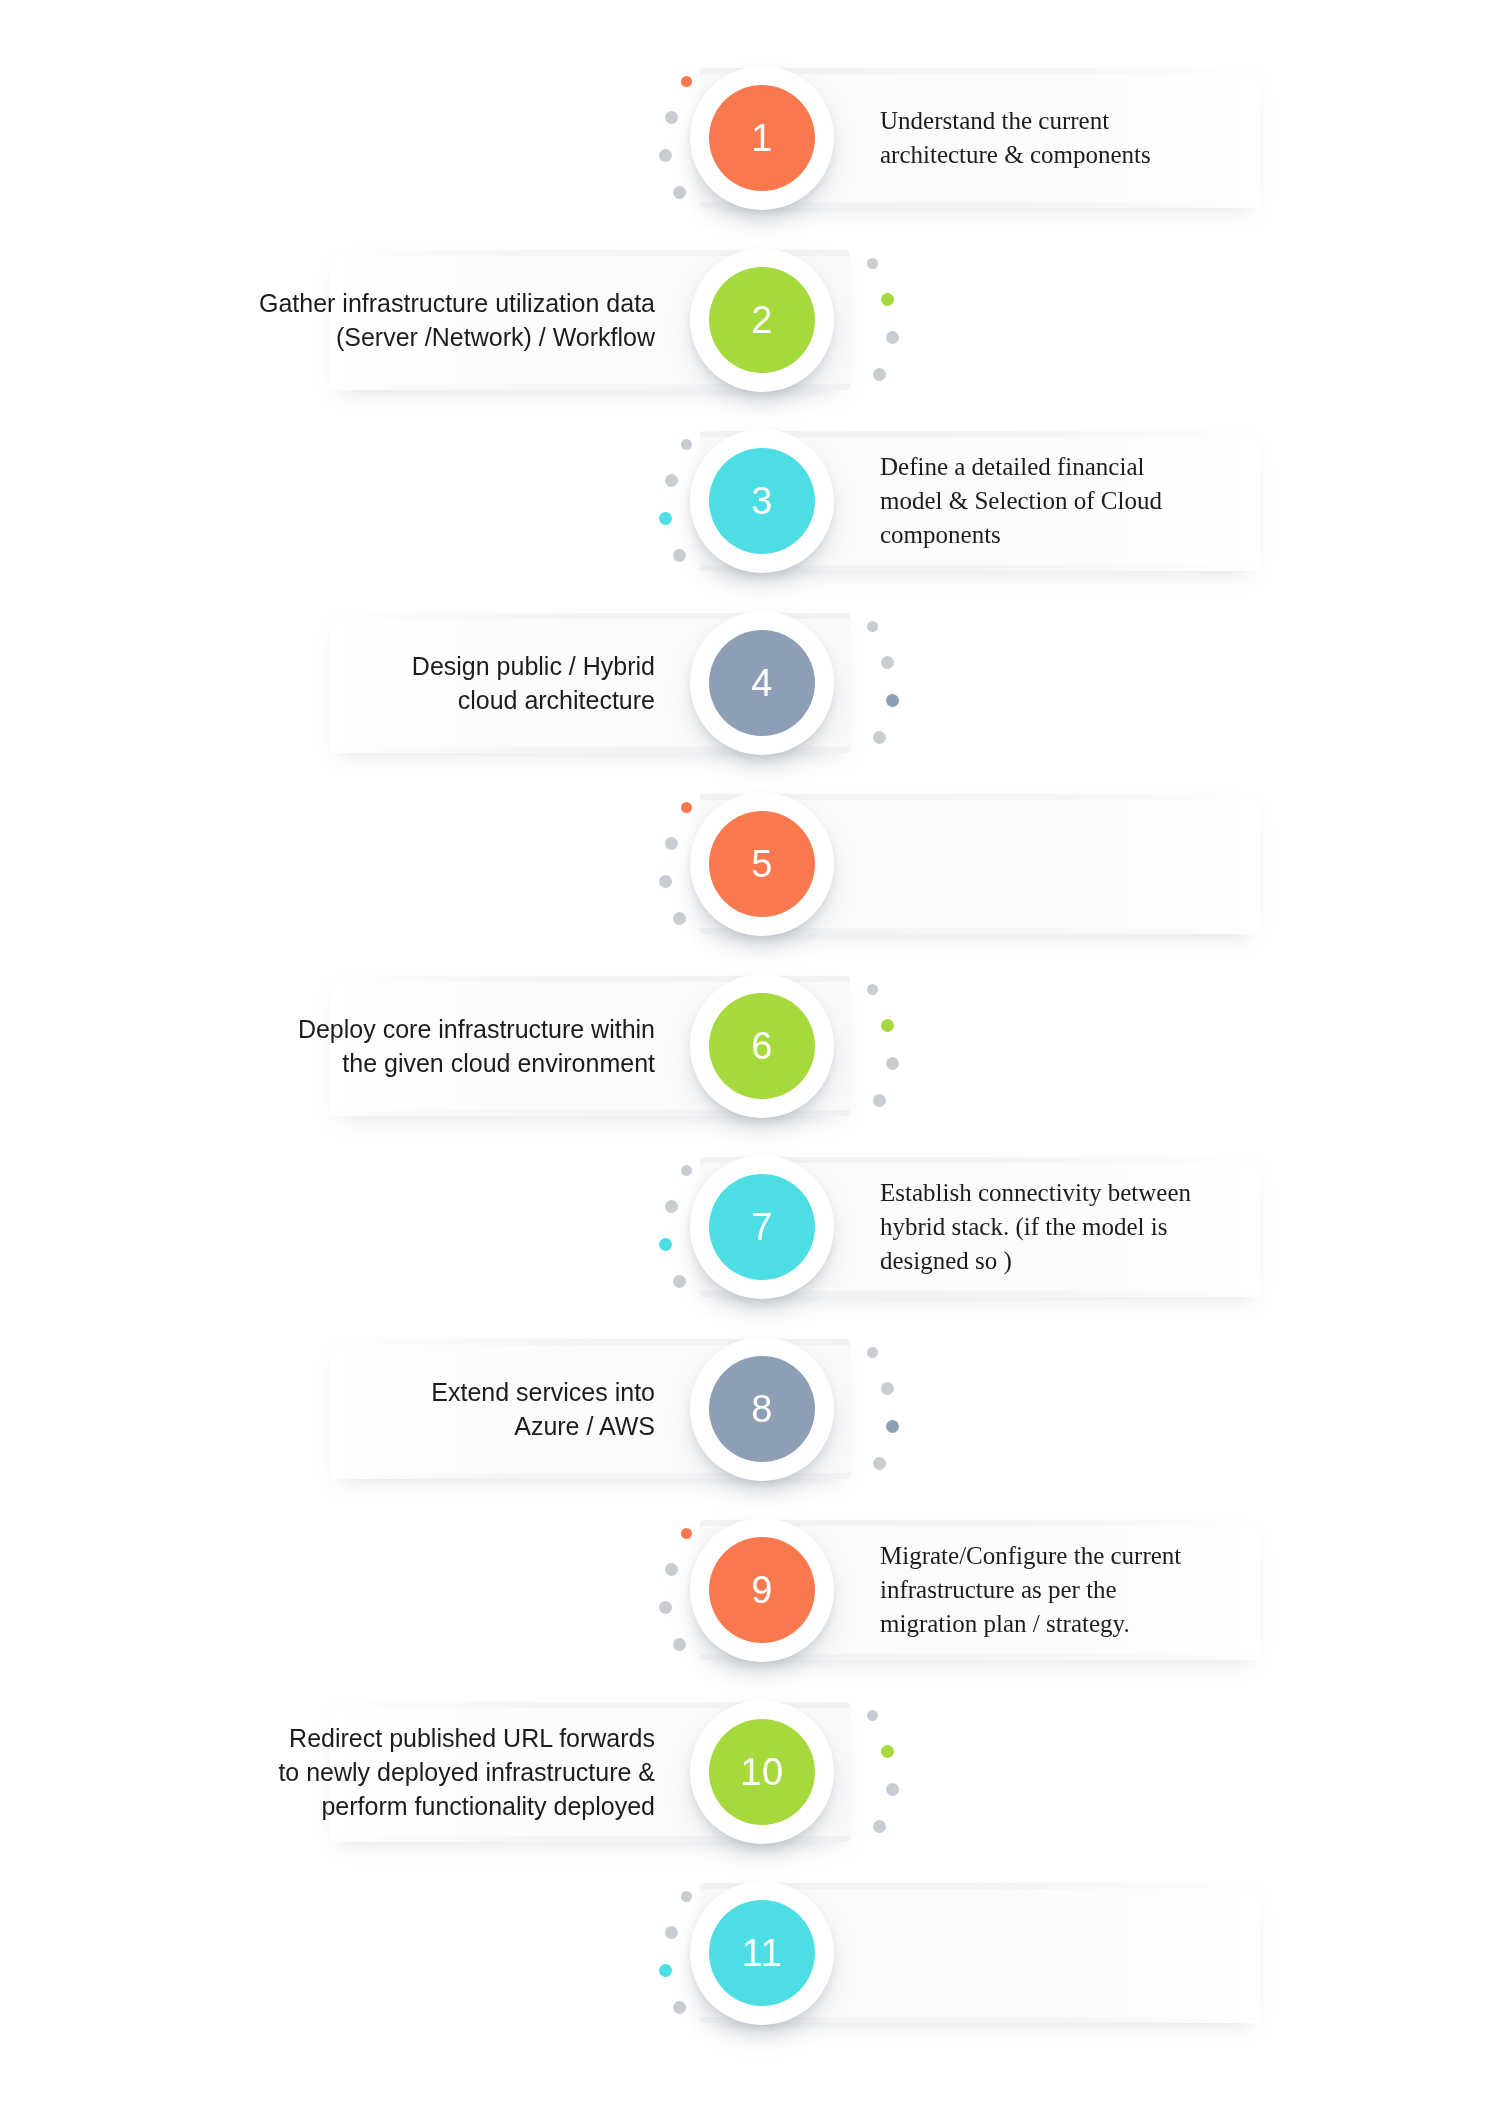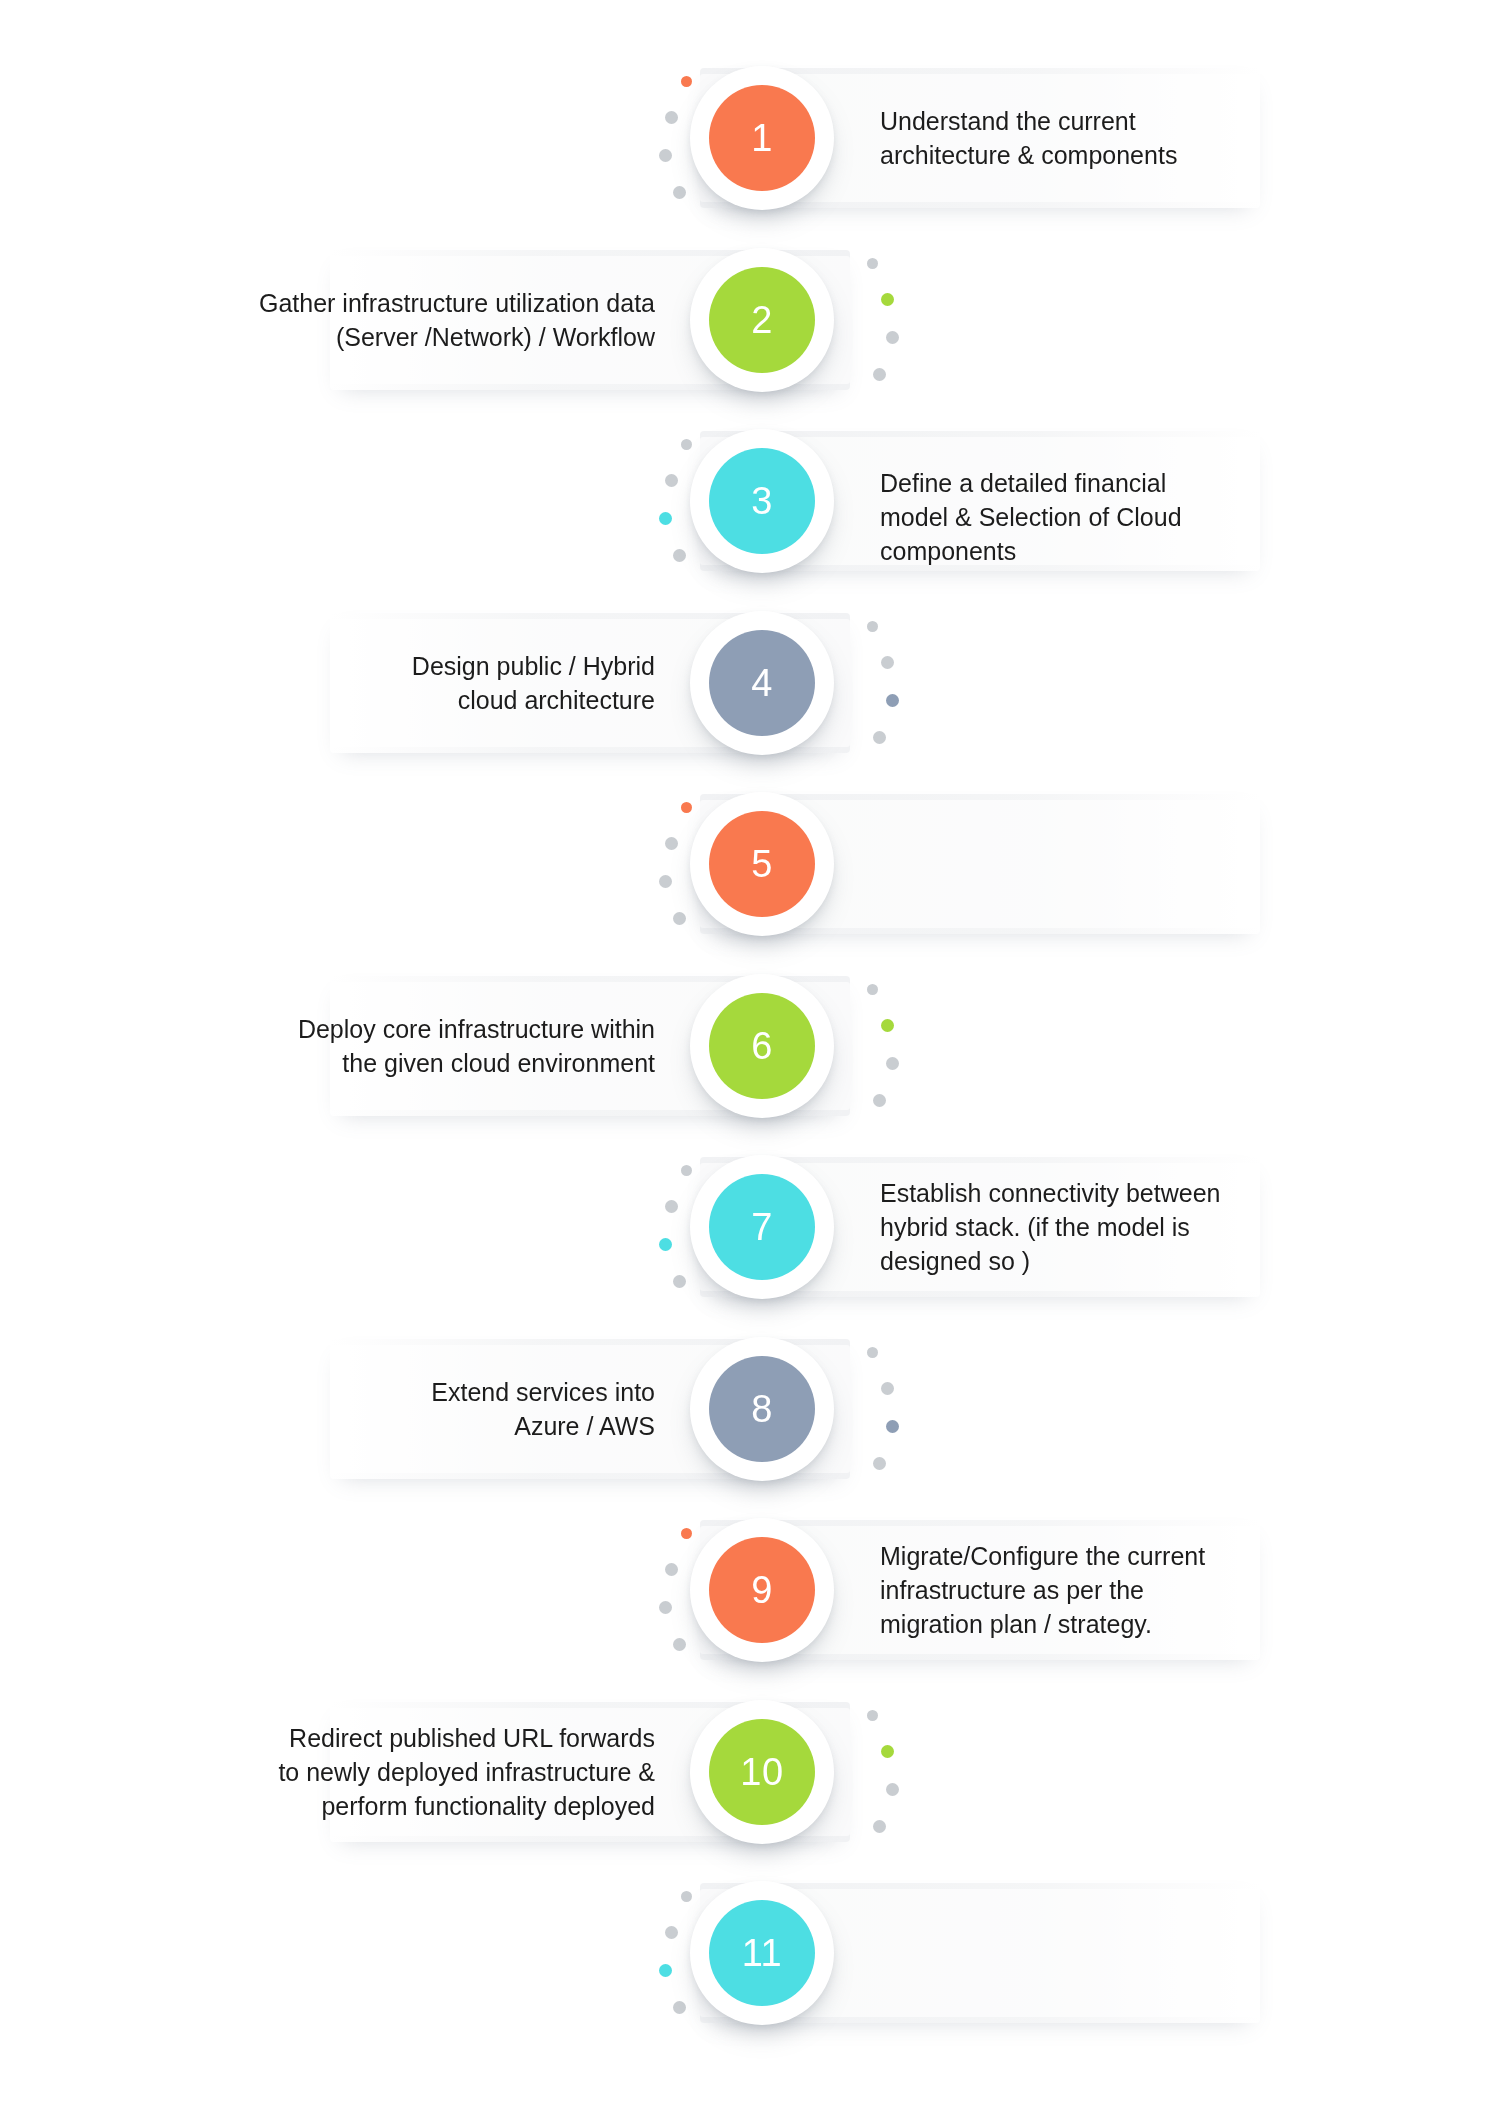--- a/index.html
+++ b/index.html
@@ -140,20 +140,21 @@
     font-size: 25px;
     line-height: 34px;
     color: #1c1c1c;
     font-weight: 400;
     z-index: 6;
   }
   .caption.to-right {
     left: 880px;
     width: 420px;
     text-align: left;
+    font-family: Liberation Serif, serif;
   }
   .caption.to-left {
     left: 180px;
     width: 475px;
     text-align: right;
   }
   .caption .line { display: block; white-space: pre; }
 </style>
 </head>
 <body>
@@ -198,21 +199,21 @@
       <div class="dots left">
         <span class="d0"></span>
         <span class="d1"></span>
         <span class="d2" style="background: rgb(77, 222, 227);"></span>
         <span class="d3"></span>
       </div>
       <div class="marker">
         <div class="ring"></div>
         <div class="disc" style="background: rgb(77, 222, 227);">3</div>
       </div>
-      <div class="caption to-right" style="top: 47px; margin-top: 16px;">
+      <div class="caption to-right" style="top: 47px;">
         <span class="line">Define a detailed financial</span>
         <span class="line">model &amp; Selection of Cloud</span>
         <span class="line">components</span>
       </div>
     </div>
     <div class="step-row" style="top: 584.5px;">
       <div class="band band-left"></div>
       <div class="dots right">
         <span class="d0"></span>
         <span class="d1"></span>

